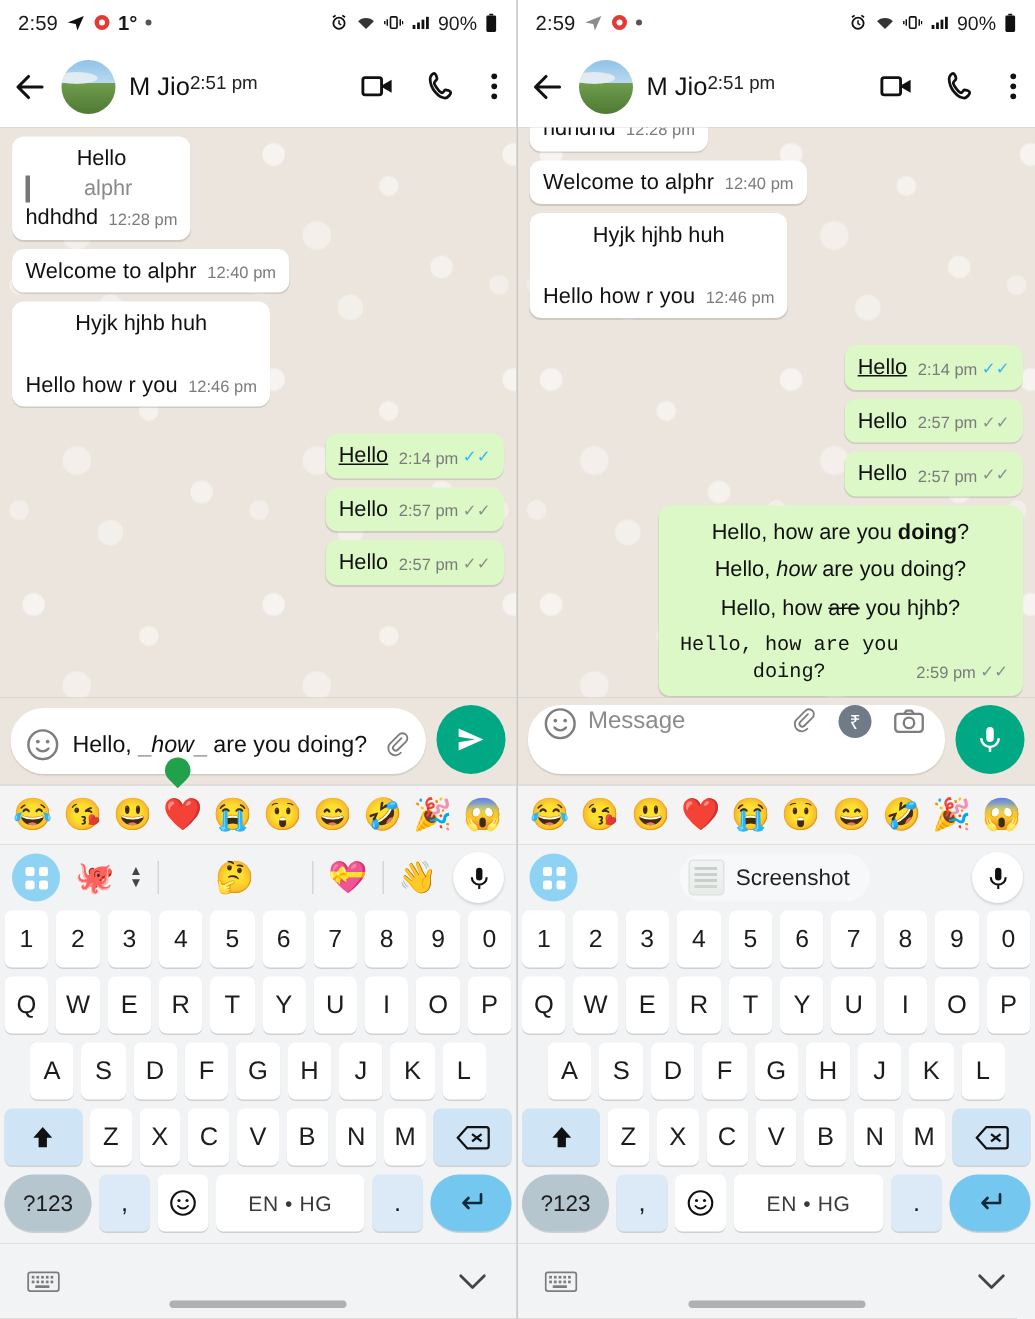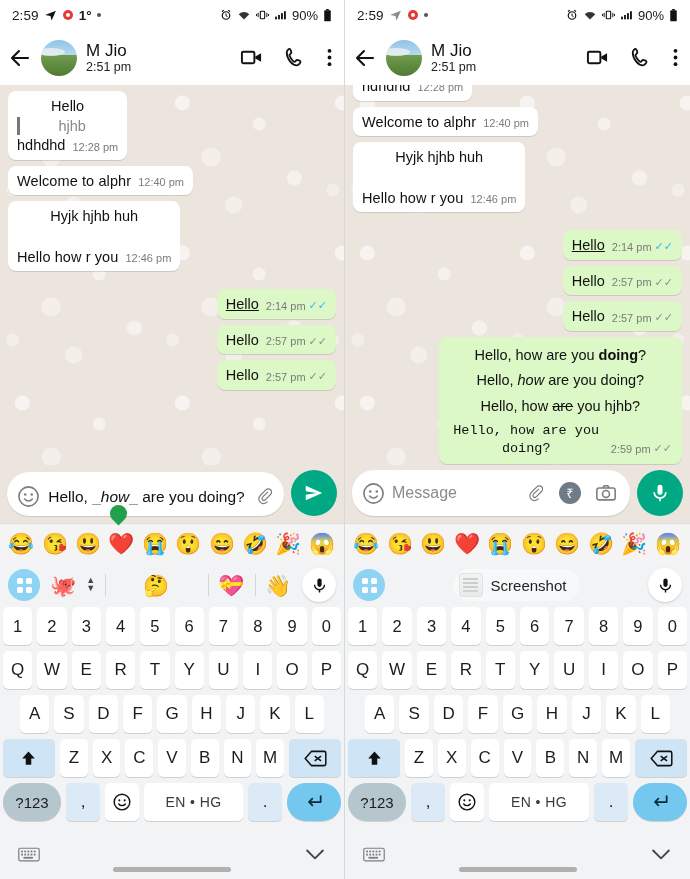--- a/index.html
+++ b/index.html
@@ -47,21 +47,21 @@
   .avatar {
     width: 36px; height: 36px; flex: 0 0 36px; border-radius: 50%;
     overflow: hidden; position: relative;
     background: linear-gradient(#8fc3e8 0%, #b9d9ef 42%, #6f9c4e 43%, #4f7a33 100%);
   }
   .avatar:after {
     content: ""; position: absolute; left: -4px; top: 8px;
     width: 28px; height: 8px; background: #e9eef2; border-radius: 50%;
     opacity: .85;
   }
-  .hdr-text { display: flex; flex-direction: column; justify-content: space-between; line-height: 1.12; }
+  .hdr-text { display: flex; flex-direction: row; justify-content: space-between; line-height: 1.12; }
   .hdr-name { font-size: 17px; color: #111; }
   .hdr-sub { font-size: 12.5px; color: #222; }
   .hdr-icons { margin-left: auto; display: flex; align-items: center; gap: 21px; }
   .hdr-icons .ico { cursor: pointer; }
 
   
   .chatbody {
     flex: 1 1 auto;
     position: relative;
     background: #ece5dd;
@@ -326,21 +326,21 @@
             </svg>
         </span>
       </span>
     </div>
 
     <div class="chatbody">
       <div class="msgs">
 
         <div class="bubble in" style="max-width:45%; margin-top:0;">
           <div>Hello</div>
-          <div class="quote">hjhb</div>
+          <div class="quote">alphr</div>
           <div class="b-row">
             <span class="b-text">hdhdhd</span>
             <span class="meta">
                 <span class="time">12:28 pm</span>
               </span>
           </div>
         </div>
 
         <div class="bubble in" style="max-width:62%;">
           <div class="b-row">
@@ -737,21 +737,21 @@
               <span class="time">2:59 pm</span>
               <span class="ticks sent">✓✓</span>
             </span>
           </div>
         </div>
 
       </div>
     </div>
 
     <div class="composer" style="align-items:center;">
-      <div class="inputbox" style="align-items:center; min-height:46px; padding:0 12px 0 9px;">
+      <div class="inputbox" style="align-items:flex-start; min-height:46px; padding:0 12px 0 9px;">
         <span class="smiley ico" style="margin-bottom:0;">
           <svg width="23" height="23" viewBox="0 0 24 24">
               <circle cx="12" cy="12" r="10" fill="none" stroke="#7d7d7d" stroke-width="1.7"></circle>
               <circle cx="8.6" cy="9.8" r="1.3" fill="#7d7d7d"></circle>
               <circle cx="15.4" cy="9.8" r="1.3" fill="#7d7d7d"></circle>
               <path d="M8 14.6c1.1 1.3 2.4 2 4 2s2.9-.7 4-2" stroke="#7d7d7d" stroke-width="1.6" fill="none" stroke-linecap="round"></path>
             </svg>
         </span>
         <span class="intext placeholder" style="padding-bottom:0;">Message</span>
         <span class="clip ico" style="margin-bottom:0;">

